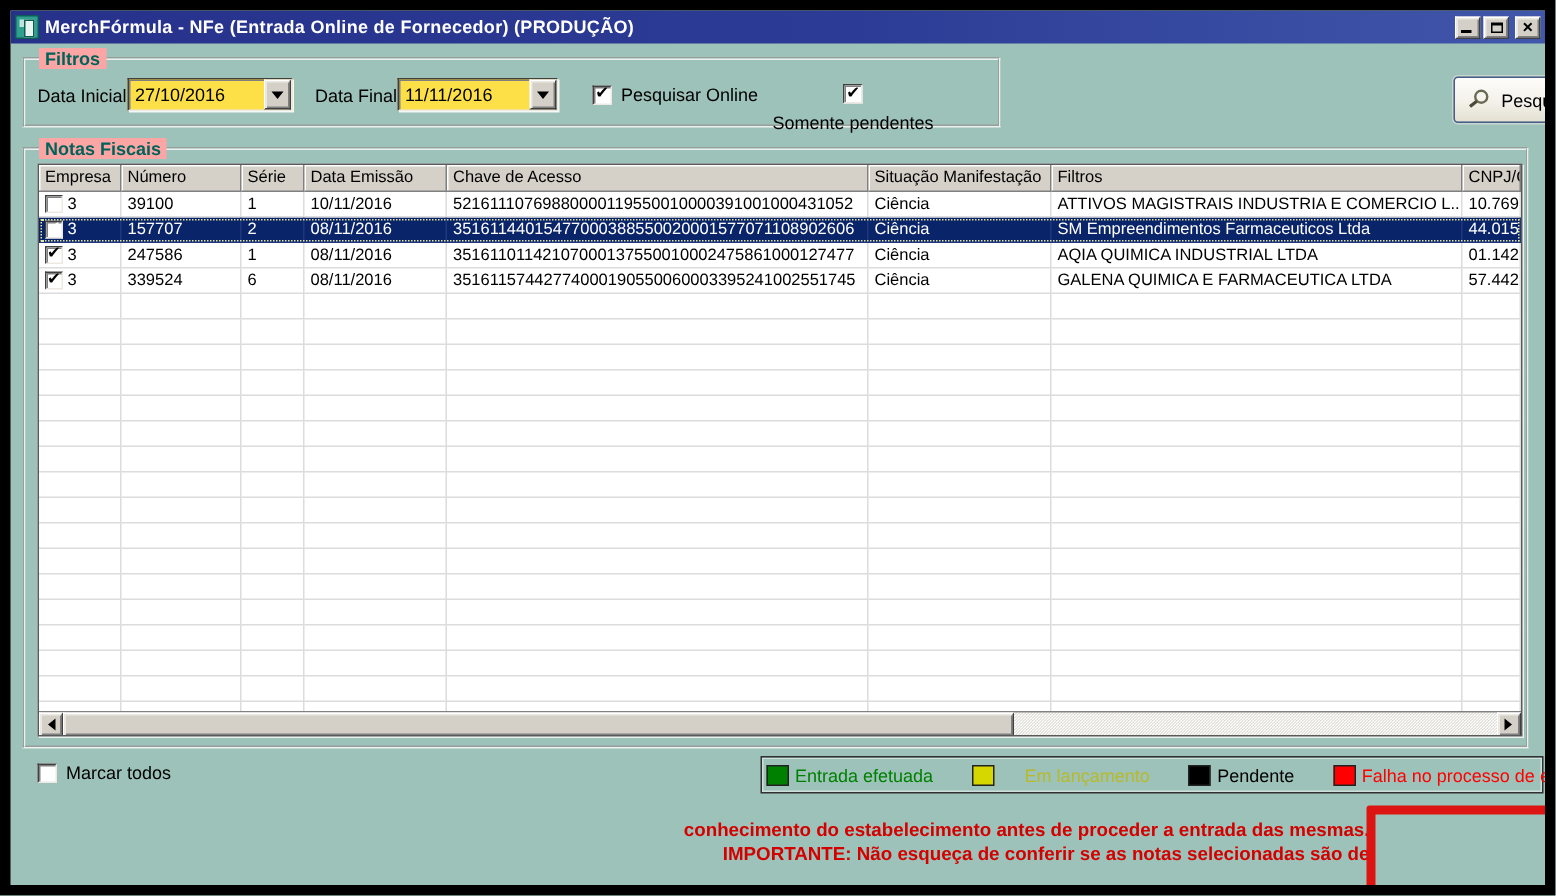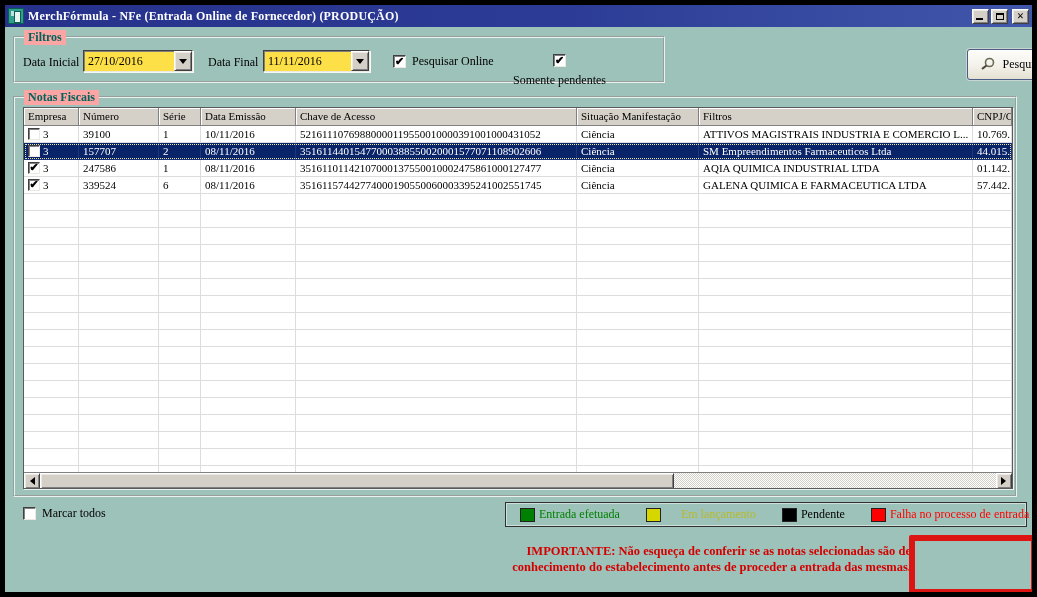--- a/index.html
+++ b/index.html
@@ -1,20 +1,20 @@
 <!DOCTYPE html>
 <html><head>
 <meta charset="utf-8">
 <style>
   * { margin:0; padding:0; box-sizing:border-box; }
   html,body { width:1037px; height:597px; background:#6b8f88; }
   body { font-family:"Liberation Sans","DejaVu Sans",sans-serif; font-size:11px; color:#000; }
 
   .window { position:relative; width:1037px; height:597px;
-    border:5px solid #000000; background:#9dc2b9; overflow:hidden;font-family:Liberation Serif, serif; }
+    border:7px solid #000000; background:#9dc2b9; overflow:hidden; }
 
   
   .titlebar { position:absolute; top:0; left:0; right:0; height:22px;
     background:linear-gradient(90deg,#26318a 0%,#2c3c96 55%,#4157ab 100%);
     display:flex; align-items:center; padding:0 3px; }
   .app-icon { width:16px; height:16px; margin-right:4px; background:#2f9f90;
     border:1px solid #0c5e54; position:relative; flex:0 0 auto; }
   .app-icon::after { content:""; position:absolute; right:2px; top:2px; width:5px; height:10px;
     background:#e8f4f0; border:1px solid #0c5e54; }
   .app-icon::before { content:""; position:absolute; left:2px; top:2px; width:6px; height:5px;
@@ -107,21 +107,21 @@
   .sb-left { left:0; } .sb-right { right:0; }
   .tri-left { width:0; height:0; border:4px solid transparent; border-right:5px solid #000; margin-left:-3px; }
   .tri-right { width:0; height:0; border:4px solid transparent; border-left:5px solid #000; margin-right:-3px; }
   .sb-thumb { position:absolute; top:0; left:16px; width:634px; height:16px; background:#d4d0c8;
     border:1px solid; border-color:#fff #404040 #404040 #fff;
     box-shadow:inset 1px 1px 0 #ece9e2, inset -1px -1px 0 #808080; }
 
   
   .legend { position:absolute; left:500px; top:497px; width:522px; height:25px;
     border:1px solid #303030; box-shadow:inset 0 0 0 1px #cfe0da;
-    display:flex; align-items:center; padding:0 14px; gap:0; }
+    display:flex; align-items:center; padding:0 3px; gap:0; }
   .legend-item { display:flex; align-items:center; gap:4px; margin-right:26px; white-space:nowrap; }
   .legend-item:last-child { margin-right:0; }
   .swatch { width:15px; height:14px; border:1px solid #222; flex:0 0 auto; }
   .legend-label { font-size:12px; }
 
   
   .warning { position:absolute; left:440px; top:538px; width:466px;
     text-align:right; font-weight:bold; font-size:12.5px; line-height:16px; color:#d40000; }
   .annotation { position:absolute; left:904px; top:530px; width:128px; height:60px;
     border:6px solid #dd1512; border-radius:2px; }
@@ -461,19 +461,19 @@
       <span class="swatch" style="background-color: rgb(0, 0, 0);"></span>
       <span class="legend-label" style="color: rgb(0, 0, 0);">Pendente</span>
     </div>
     <div class="legend-item">
       <span class="swatch" style="background-color: rgb(255, 0, 0);"></span>
       <span class="legend-label" style="color: rgb(255, 0, 0);">Falha no processo de entrada</span>
     </div>
   </div>
 
   <div class="warning">
+    <div>conhecimento do estabelecimento antes de proceder a entrada das mesmas.</div>
     <div>IMPORTANTE: Não esqueça de conferir se as notas selecionadas são de</div>
-    <div>conhecimento do estabelecimento antes de proceder a entrada das mesmas.</div>
   </div>
 
   <div class="annotation"></div>
 
 </div>
 
 </body></html>

